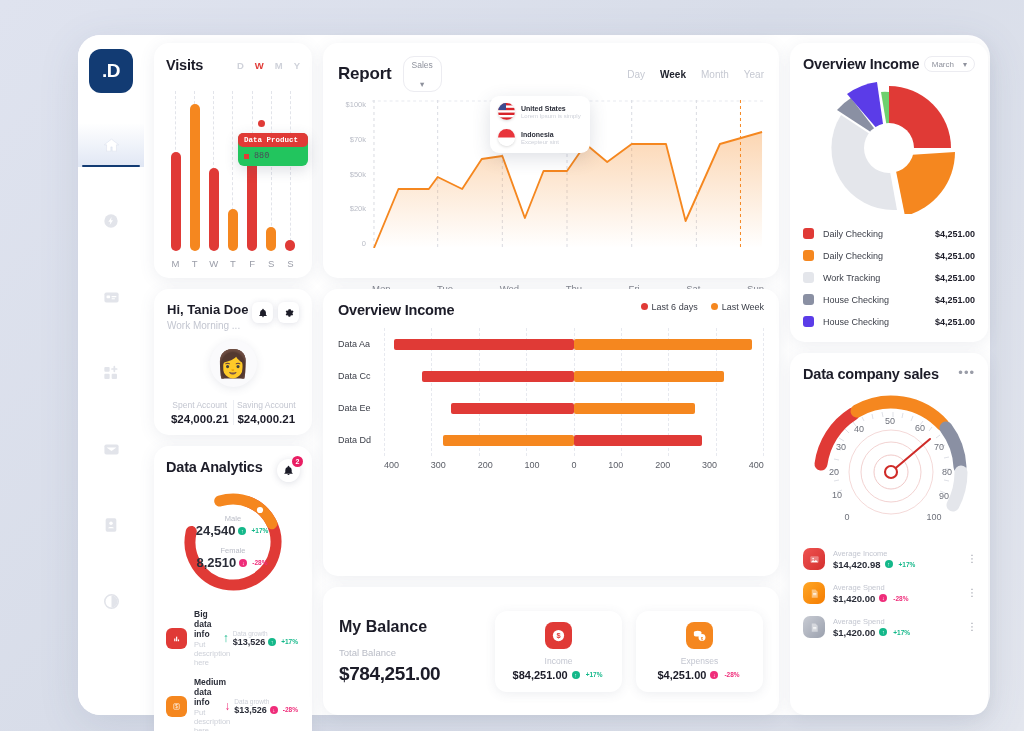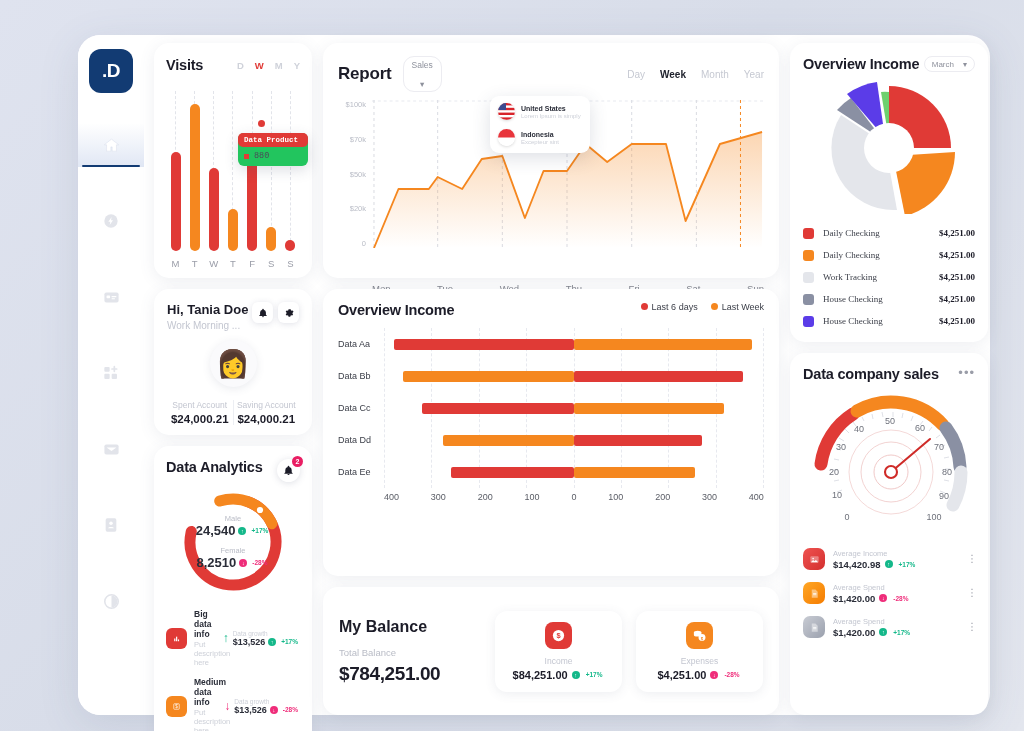--- a/index.html
+++ b/index.html
@@ -192,21 +192,21 @@
   .bal-box .v { font-size: 11px; font-weight: bold; color: #1c1c28; margin-top: 3px;
                 display: flex; align-items: center; justify-content: center; gap: 4px; }
 
   
   .donut-card { padding: 13px 13px 10px; }
   .dc-head { display: flex; align-items: flex-start; }
   .dsel { margin-left: auto; border: 1px solid #ececf1; border-radius: 10px;
           padding: 2.5px 7px; font-size: 8px; color: #8e919c; display:flex; gap: 9px; align-items:center; }
   .donut { margin: 6px auto 0; display: block; }
   .dlist { margin-top: 8px; }
-  .dl-row { display: flex; align-items: flex-start; padding: 5.5px 0; font-family: Liberation Serif, serif; }
+  .dl-row { display: flex; align-items: flex-end; padding: 5.5px 0; }
   .dl-sq { width: 11px; height: 11px; border-radius: 3px; margin-right: 9px; flex: 0 0 11px; }
   .dl-n { font-size: 9px; color: #3d404a; }
   .dl-v { margin-left: auto; font-size: 9px; font-weight: bold; color: #1c1c28; }
 
   
   .gauge-card { padding: 13px 13px 8px; flex: 1; }
   .g-head { display: flex; align-items: flex-start; }
   .dots { margin-left: auto; color: #9a9da8; font-size: 13px; letter-spacing: 1px; line-height: 1; }
   .glist { margin-top: 6px; }
   .gl-row { display: flex; align-items: center; gap: 8px; padding: 6px 0; }
@@ -566,45 +566,38 @@
               <i></i>
           </div>
           <div class="orow">
             <div class="olab">Data Aa</div>
             <div class="otrack">
               <div class="obar" style="background:#e03a36;right:50%;width:47.5%"></div>
               <div class="obar" style="background:#f5871f;left:50%;width:46.9%"></div>
             </div>
           </div>
           <div class="orow">
-            <div class="olab">Data Bb</div>
-            <div class="otrack">
-              <div class="obar" style="background:#f5871f;right:50%;width:45%"></div>
-              <div class="obar" style="background:#e03a36;left:50%;width:44.4%"></div>
-            </div>
-          </div>
-          <div class="orow">
             <div class="olab">Data Cc</div>
             <div class="otrack">
               <div class="obar" style="background:#e03a36;right:50%;width:40%"></div>
               <div class="obar" style="background:#f5871f;left:50%;width:39.4%"></div>
+            </div>
+          </div>
+          <div class="orow">
+            <div class="olab">Data Ee</div>
+            <div class="otrack">
+              <div class="obar" style="background:#e03a36;right:50%;width:32.5%"></div>
+              <div class="obar" style="background:#f5871f;left:50%;width:31.9%"></div>
             </div>
           </div>
           <div class="orow">
             <div class="olab">Data Dd</div>
             <div class="otrack">
               <div class="obar" style="background:#f5871f;right:50%;width:34.4%"></div>
               <div class="obar" style="background:#e03a36;left:50%;width:33.8%"></div>
-            </div>
-          </div>
-          <div class="orow">
-            <div class="olab">Data Ee</div>
-            <div class="otrack">
-              <div class="obar" style="background:#e03a36;right:50%;width:32.5%"></div>
-              <div class="obar" style="background:#f5871f;left:50%;width:31.9%"></div>
             </div>
           </div>
         </div>
         <div class="oxax">
           <span>400</span>
           <span>300</span>
           <span>200</span>
           <span>100</span>
           <span>0</span>
           <span>100</span>

